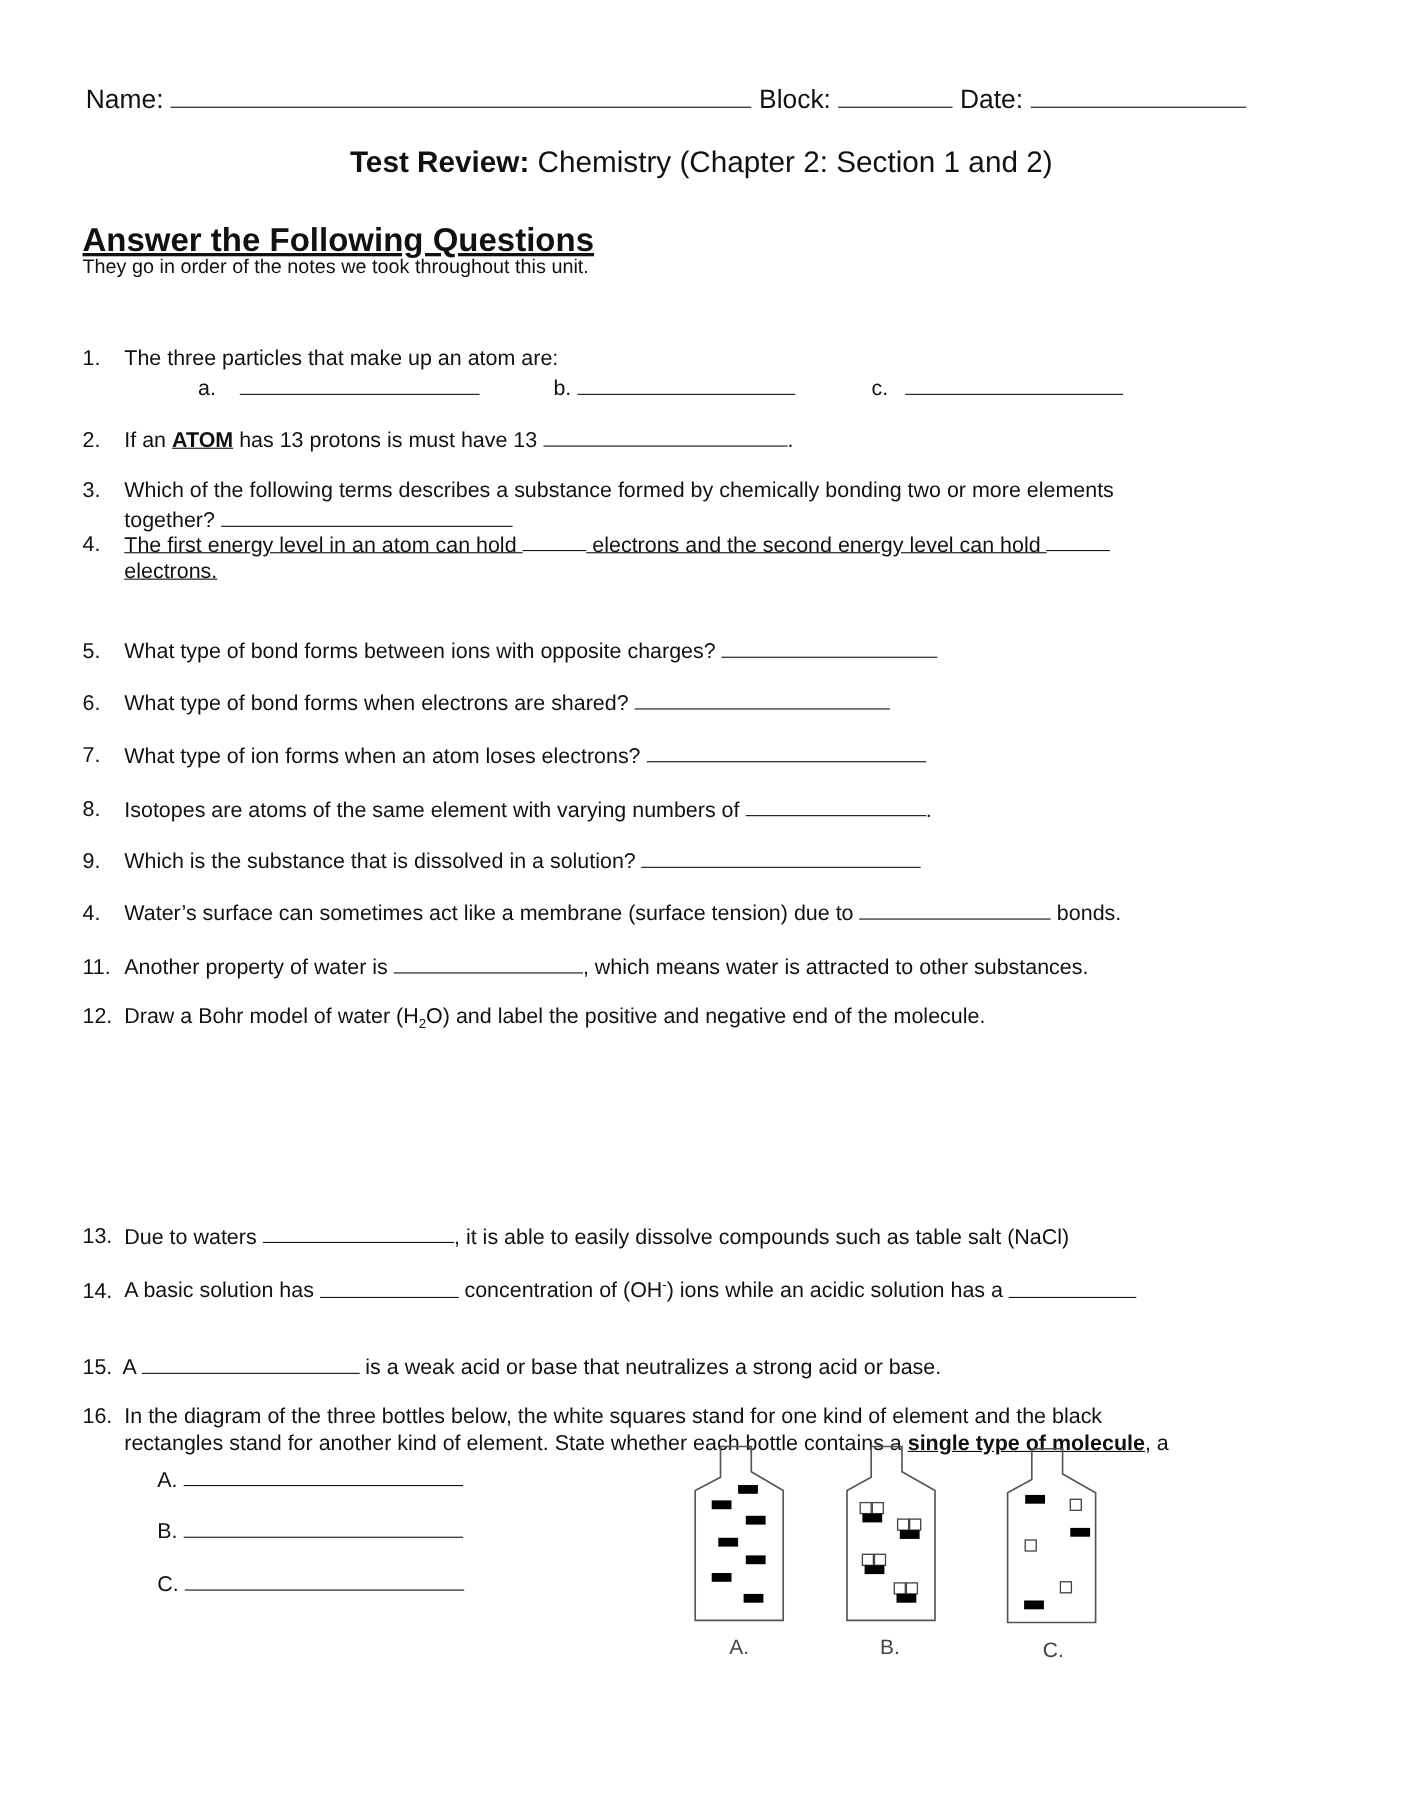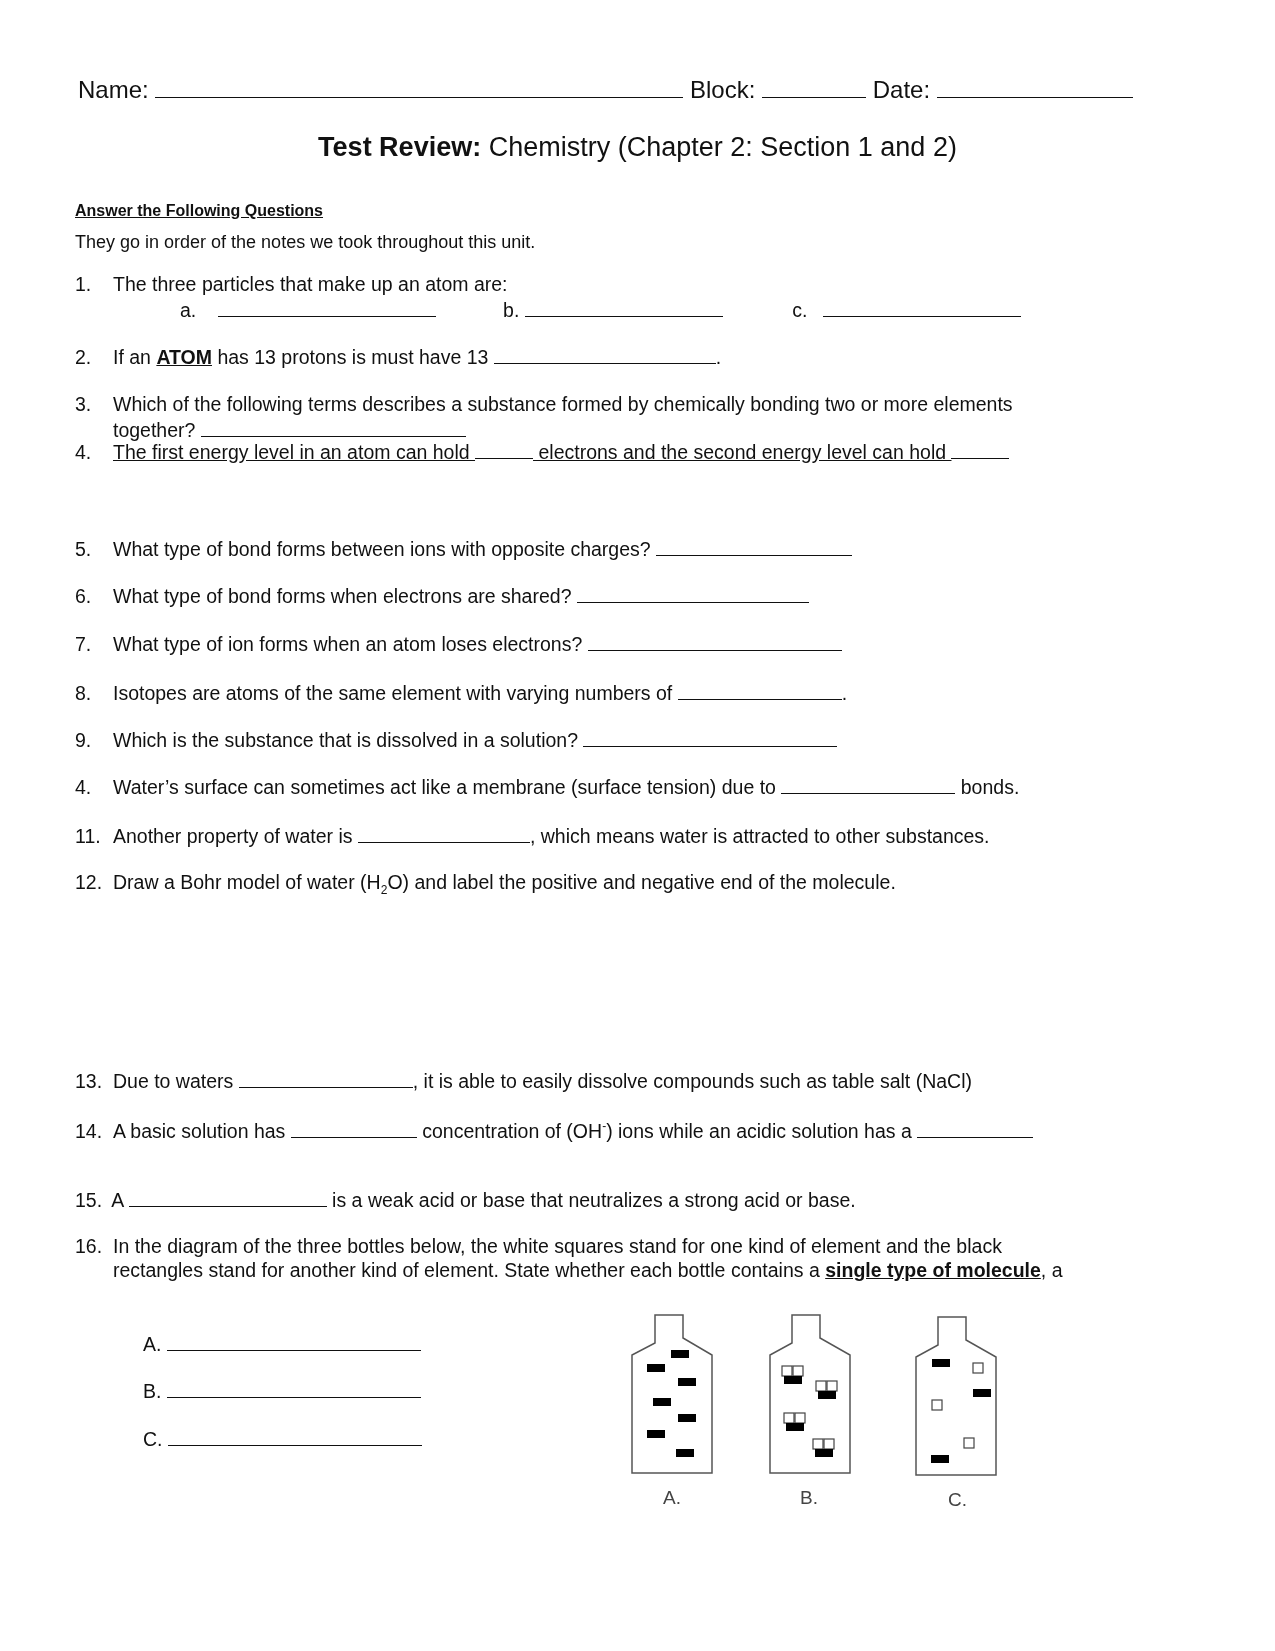--- a/index.html
+++ b/index.html
@@ -4,23 +4,23 @@
 <style>
   html, body { margin: 0; padding: 0; background: #ffffff; }
   body { width: 1275px; height: 1651px; position: relative; overflow: hidden;
          font-family: "Liberation Sans", sans-serif; color: #111; }
   .abs { position: absolute; white-space: nowrap; }
   .hdr { top: 72px; font-size: 24px; }
   .blank { display: inline-block; border-bottom: 1.5px solid #111; height: 1.05em; vertical-align: baseline; }
   .title { top: 132px; left: 0; width: 1275px; text-align: center; font-size: 27px;
            font-family: "Liberation Sans Narrow", "Liberation Sans", sans-serif; }
   .title b { font-weight: bold; }
-  .sec-h { top: 202px; left: 75px; font-size: 16px; font-weight: bold; text-decoration: underline; }
+  .sec-h { top: 202px; left: 75px; font-size: 30px; font-weight: bold; text-decoration: underline; }
   .sec-sub { top: 232px; left: 75px; font-size: 18px; }
-  .q { left: 75px; font-size: 19.5px; line-height: 24px; }
+  .q { left: 75px; font-size: 19.5px; line-height: 24px; margin-top: 42px; }
   .q .num { display: inline-block; width: 38px; }
   .q .cont { padding-left: 38px; display: block; }
   .bu { font-weight: bold; text-decoration: underline; }
   sub, sup { font-size: 12px; }
   .ans { font-size: 19.5px; }
   svg text { font-family: "Liberation Sans", sans-serif; }
 </style>
 </head>
 <body>
 
@@ -56,20 +56,21 @@
   <span class="num">2.</span><span>If an </span><span class="bu">ATOM</span><span> has 13 protons is must have 13 </span><span class="blank" style="width:222px;"></span><span>.</span>
 </div>
 
 <div class="abs q" style="top:392px;">
   <span class="num">3.</span><span>Which of the following terms describes a substance formed by chemically bonding two or more elements</span>
   <span class="cont"><span>together? </span><span class="blank" style="width:265px;"></span></span>
 </div>
 
 <div class="abs q" style="top:438px;text-decoration:underline;">
   <span class="num">4.</span><span>The first energy level in an atom can hold </span><span class="blank" style="width:58px;"></span><span> electrons and the second energy level can hold </span><span class="blank" style="width:58px;"></span>
+  <span class="cont">electrons.</span>
 </div>
 
 <div class="abs q" style="top:535px;">
   <span class="num">5.</span><span>What type of bond forms between ions with opposite charges? </span><span class="blank" style="width:196px;"></span>
 </div>
 
 <div class="abs q" style="top:582px;">
   <span class="num">6.</span><span>What type of bond forms when electrons are shared? </span><span class="blank" style="width:232px;"></span>
 </div>
 

